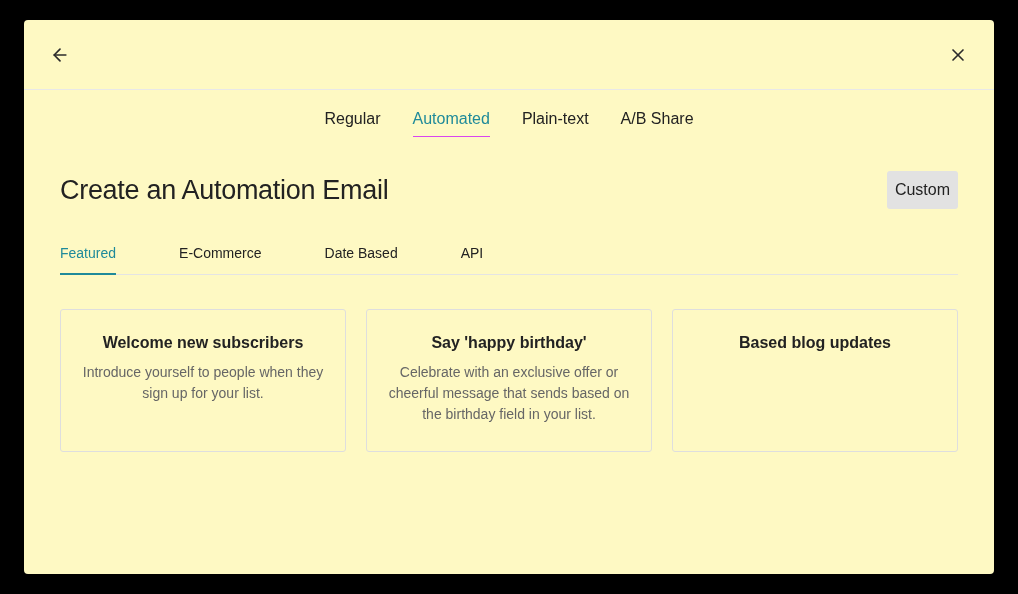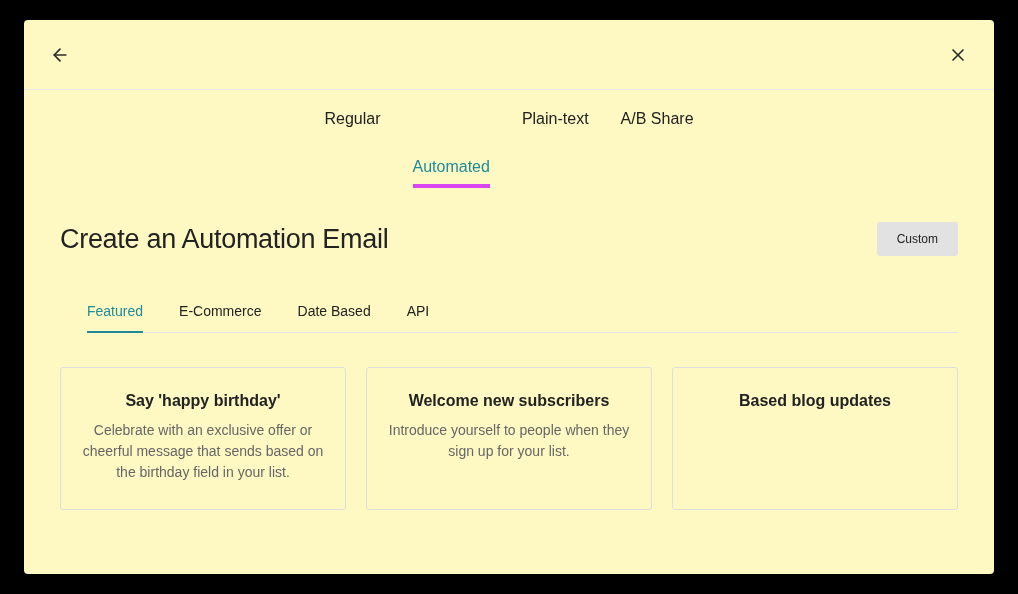--- a/index.html
+++ b/index.html
@@ -52,52 +52,50 @@
       padding: 20px 0 10px;
     }
     .top-tab {
       font-size: 16px;
       color: #222;
       cursor: pointer;
       padding-bottom: 8px;
     }
     .top-tab.active {
       color: #1f8a9a;
-      border-bottom: 4px solid #d946ef;
-      margin-top: 48px;
+      border-bottom: 1px solid #d946ef;
     }
     .content {
       padding: 24px 36px;
     }
     .heading-row {
       display: flex;
       justify-content: space-between;
       align-items: center;
-      margin-bottom: 47px;
+      margin-bottom: 36px;
     }
     .page-title {
       font-size: 27px;
       font-weight: 500;
       color: #222;
       letter-spacing: -0.3px;
     }
     .custom-btn {
       background: #e2e2e2;
       border: none;
       border-radius: 3px;
-      padding: 10px 20px;
-      font-size: 12px;
+      padding: 10px 8px;
+      font-size: 16px;
       color: #222;
       cursor: pointer;
     }
     .sub-tabs {
       display: flex;
-      gap: 36px;
+      gap: 63px;
       border-bottom: 1px solid #e4e4e4;
-      margin-left: 27px;
     }
     .sub-tab {
       font-size: 14px;
       color: #222;
       cursor: pointer;
       padding-bottom: 12px;
       font-weight: 500;
     }
     .sub-tab.active {
       color: #1f8a9a;
@@ -163,25 +161,25 @@
 
     <div class="sub-tabs">
       <div class="sub-tab active">Featured</div>
       <div class="sub-tab">E-Commerce</div>
       <div class="sub-tab">Date Based</div>
       <div class="sub-tab">API</div>
     </div>
 
     <div class="cards">
       <div class="card">
+        <div class="card-title">Welcome new subscribers</div>
+        <div class="card-desc">Introduce yourself to people when they sign up for your list.</div>
+      </div>
+      <div class="card">
         <div class="card-title">Say 'happy birthday'</div>
         <div class="card-desc">Celebrate with an exclusive offer or cheerful message that sends based on the birthday field in your list.</div>
-      </div>
-      <div class="card">
-        <div class="card-title">Welcome new subscribers</div>
-        <div class="card-desc">Introduce yourself to people when they sign up for your list.</div>
       </div>
       <div class="card">
         <div class="card-title">Based blog updates</div>
       </div>
     </div>
   </div>
 </div>
 
 </body></html>

